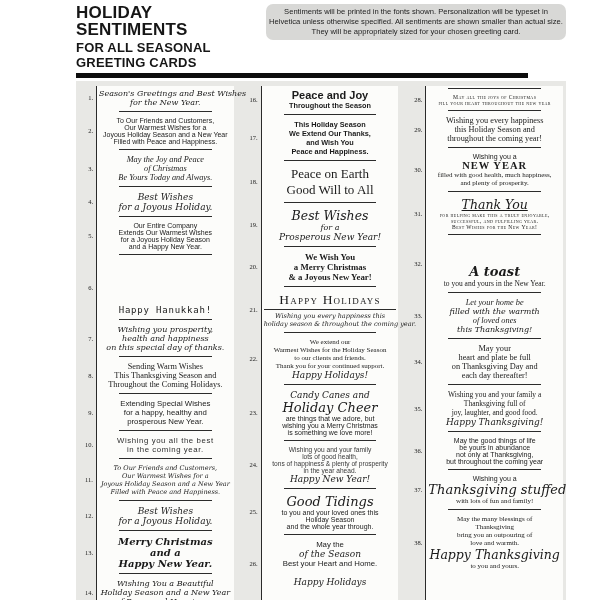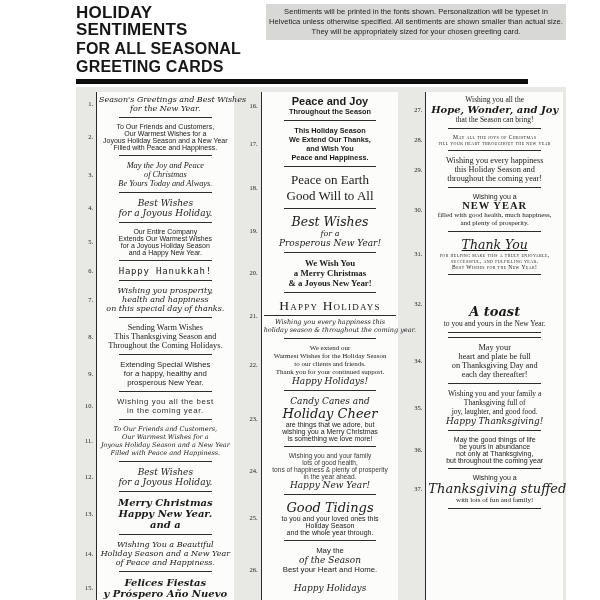--- a/index.html
+++ b/index.html
@@ -3,22 +3,22 @@
 <meta charset="utf-8">
 <style>
   * { margin: 0; padding: 0; box-sizing: border-box; }
   html, body { width: 600px; height: 600px; background: #ffffff; font-family: "Liberation Sans", sans-serif; color: #1a1a1a; }
   .sheet { position: absolute; left: 76px; top: 0; width: 490px; height: 600px; }
 
   
   .header-row { display: flex; align-items: flex-start; padding-top: 4px; }
   .titles { width: 178px; flex: none; }
   .title { font-size: 17px; font-weight: bold; letter-spacing: 0.2px; line-height: 1.0; color: #161616; }
-  .subtitle { font-size: 16px; font-weight: bold; letter-spacing: 0.2px; margin-top: 2px; color: #161616; }
-  .note { margin-left: 12px; flex: 1; background: #d8d8d6; font-size: 7.6px; line-height: 1.3; text-align: center; padding: 3px 3px; color: #222; }
+  .subtitle { font-size: 13px; font-weight: bold; letter-spacing: 0.2px; margin-top: 2px; color: #161616; }
+  .note { margin-left: 12px; flex: 1; background: #d8d8d6; font-size: 7.6px; line-height: 1.3; text-align: center; padding: 3px 3px; color: #222; border-radius: 7px; }
   .black-bar { height: 5px; background: #0d0d0d; width: 452px; margin-top: 3px; }
 
   
   .content { margin-top: 3px; height: 553px; background: #e8e8e5; display: flex; gap: 10px; padding: 5px 3px 6px 3px; overflow: hidden; }
   .col { flex: 1; display: flex; flex-direction: column; min-width: 0; }
   .row { display: flex; align-items: stretch; }
   .num { width: 17px; flex: none; display: flex; align-items: center; justify-content: flex-end; padding-right: 3px; font-family: "Liberation Serif", serif; font-size: 6.5px; color: #222; }
   .bd { flex: 1; min-width: 0; background: #fcfcfa; border-left: 1px solid #2a2a2a; text-align: center; padding: 3px 2px 2px 2px; }
   .row.filler { flex: 1; }
   .row.filler .bd, .row.div .bd { padding: 0; }
@@ -39,21 +39,21 @@
   .st-sn-b-lg { font: bold 11px "Liberation Sans", sans-serif; }
   .st-sr      { font: 7.5px "Liberation Serif", serif; }
   .st-sr7     { font: 7px "Liberation Serif", serif; }
   .st-sr8     { font: 8.3px "Liberation Serif", serif; }
   .st-sr-it   { font: italic 8.3px "Liberation Serif", serif; }
   .st-sr-lg   { font: 13px "Liberation Serif", serif; }
   .st-sr-b    { font: bold 8.8px "Liberation Serif", serif; }
   .st-caps-head { font: 13.5px "Liberation Serif", serif; font-variant: small-caps; letter-spacing: 1.2px; border-bottom: 1px solid #2b2b2b; padding-bottom: 1px; margin-bottom: 2px; }
   .st-tiny    { font: 5.6px "Liberation Serif", serif; font-variant: small-caps; letter-spacing: 0.4px; }
   .st-ny      { font: bold 10.5px "Liberation Serif", serif; letter-spacing: 1px; }
-  .st-hh      { font: 9px "DejaVu Sans Mono", monospace; letter-spacing: 0.8px; }
+  .st-hh      { font: 9px "DejaVu Sans Mono", monospace; letter-spacing: 0.8px; margin-top: 45px; }
   .st-toast   { font: italic bold 13px "DejaVu Serif", serif; margin-top: 24px; }
   .st-tg-head { font: italic 13px "DejaVu Serif", serif; }
   .st-underline { text-decoration: underline; }
   .st-gap     { margin-top: 9px; }
 </style>
 </head>
 <body>
 
 <div class="sheet">
   <div class="header-row">
@@ -228,22 +228,22 @@
         <div class="row div">
           <div class="num"></div>
           <div class="bd">
             <div class="hr"></div>
           </div>
         </div>
         <div class="row">
           <div class="num">13.</div>
           <div class="bd">
             <div class="line st-sc-b">Merry Christmas</div>
+            <div class="line st-sc-b">and a</div>
             <div class="line st-sc-b">Happy New Year.</div>
-            <div class="line st-sc-b">and a</div>
           </div>
         </div>
         <div class="row div">
           <div class="num"></div>
           <div class="bd">
             <div class="hr"></div>
           </div>
         </div>
         <div class="row">
           <div class="num">14.</div>
@@ -426,28 +426,20 @@
             <div class="line st-sn8">Best your Heart and Home.</div>
             <div class="line st-sc-md st-gap">Happy Holidays</div>
           </div>
         </div>
         <div class="row filler">
           <div class="num"></div>
           <div class="bd"></div>
         </div>
       </div>
       <div class="col">
-        <div class="row">
-          <div class="num">27.</div>
-          <div class="bd">
-            <div class="line st-sr">Wishing you all the</div>
-            <div class="line st-sc-b">Hope, Wonder, and Joy</div>
-            <div class="line st-sr">that the Season can bring!</div>
-          </div>
-        </div>
         <div class="row div">
           <div class="num"></div>
           <div class="bd">
             <div class="hr"></div>
           </div>
         </div>
         <div class="row">
           <div class="num">28.</div>
           <div class="bd">
             <div class="line st-tiny">May all the joys of Christmas</div>
@@ -510,20 +502,29 @@
             <div class="line st-toast">A toast</div>
             <div class="line st-sr">to you and yours in the New Year.</div>
           </div>
         </div>
         <div class="row div">
           <div class="num"></div>
           <div class="bd">
             <div class="hr"></div>
           </div>
         </div>
+        <div class="row">
+          <div class="num">33.</div>
+          <div class="bd">
+            <div class="line st-sr-it">Let your home be</div>
+            <div class="line st-sc">filled with the warmth</div>
+            <div class="line st-sr-it">of loved ones</div>
+            <div class="line st-sc">this Thanksgiving!</div>
+          </div>
+        </div>
         <div class="row div">
           <div class="num"></div>
           <div class="bd">
             <div class="hr"></div>
           </div>
         </div>
         <div class="row">
           <div class="num">34.</div>
           <div class="bd">
             <div class="line st-sr8">May your</div>
@@ -573,20 +574,31 @@
           <div class="bd">
             <div class="line st-sn">Wishing you a</div>
             <div class="line st-tg-head">Thanksgiving stuffed</div>
             <div class="line st-sr7">with lots of fun and family!</div>
           </div>
         </div>
         <div class="row div">
           <div class="num"></div>
           <div class="bd">
             <div class="hr"></div>
+          </div>
+        </div>
+        <div class="row">
+          <div class="num">38.</div>
+          <div class="bd">
+            <div class="line st-sr7">May the many blessings of</div>
+            <div class="line st-sr7">Thanksgiving</div>
+            <div class="line st-sr7">bring you an outpouring of</div>
+            <div class="line st-sr7">love and warmth.</div>
+            <div class="line st-sc-lg">Happy Thanksgiving</div>
+            <div class="line st-sr7">to you and yours.</div>
           </div>
         </div>
         <div class="row filler">
           <div class="num"></div>
           <div class="bd"></div>
         </div>
       </div>
     </div>
 </div>
 

